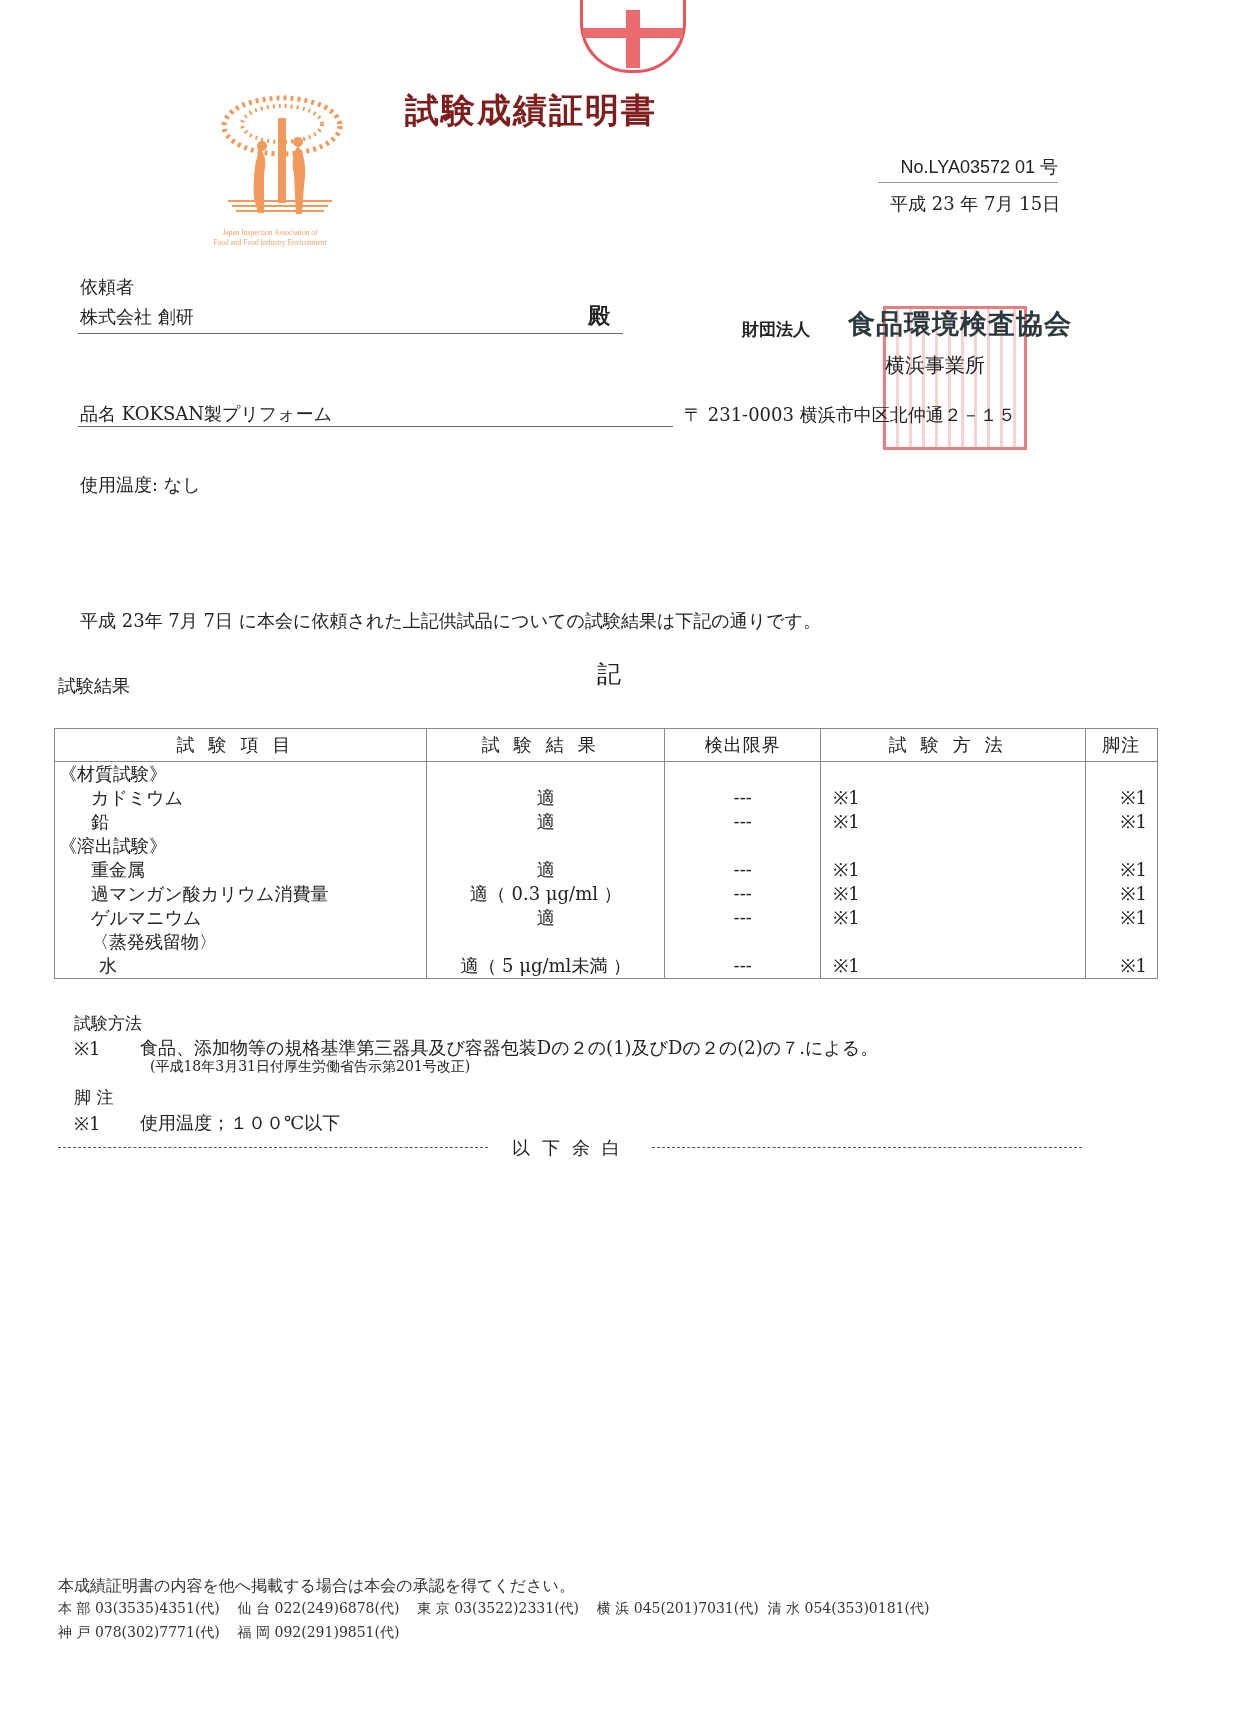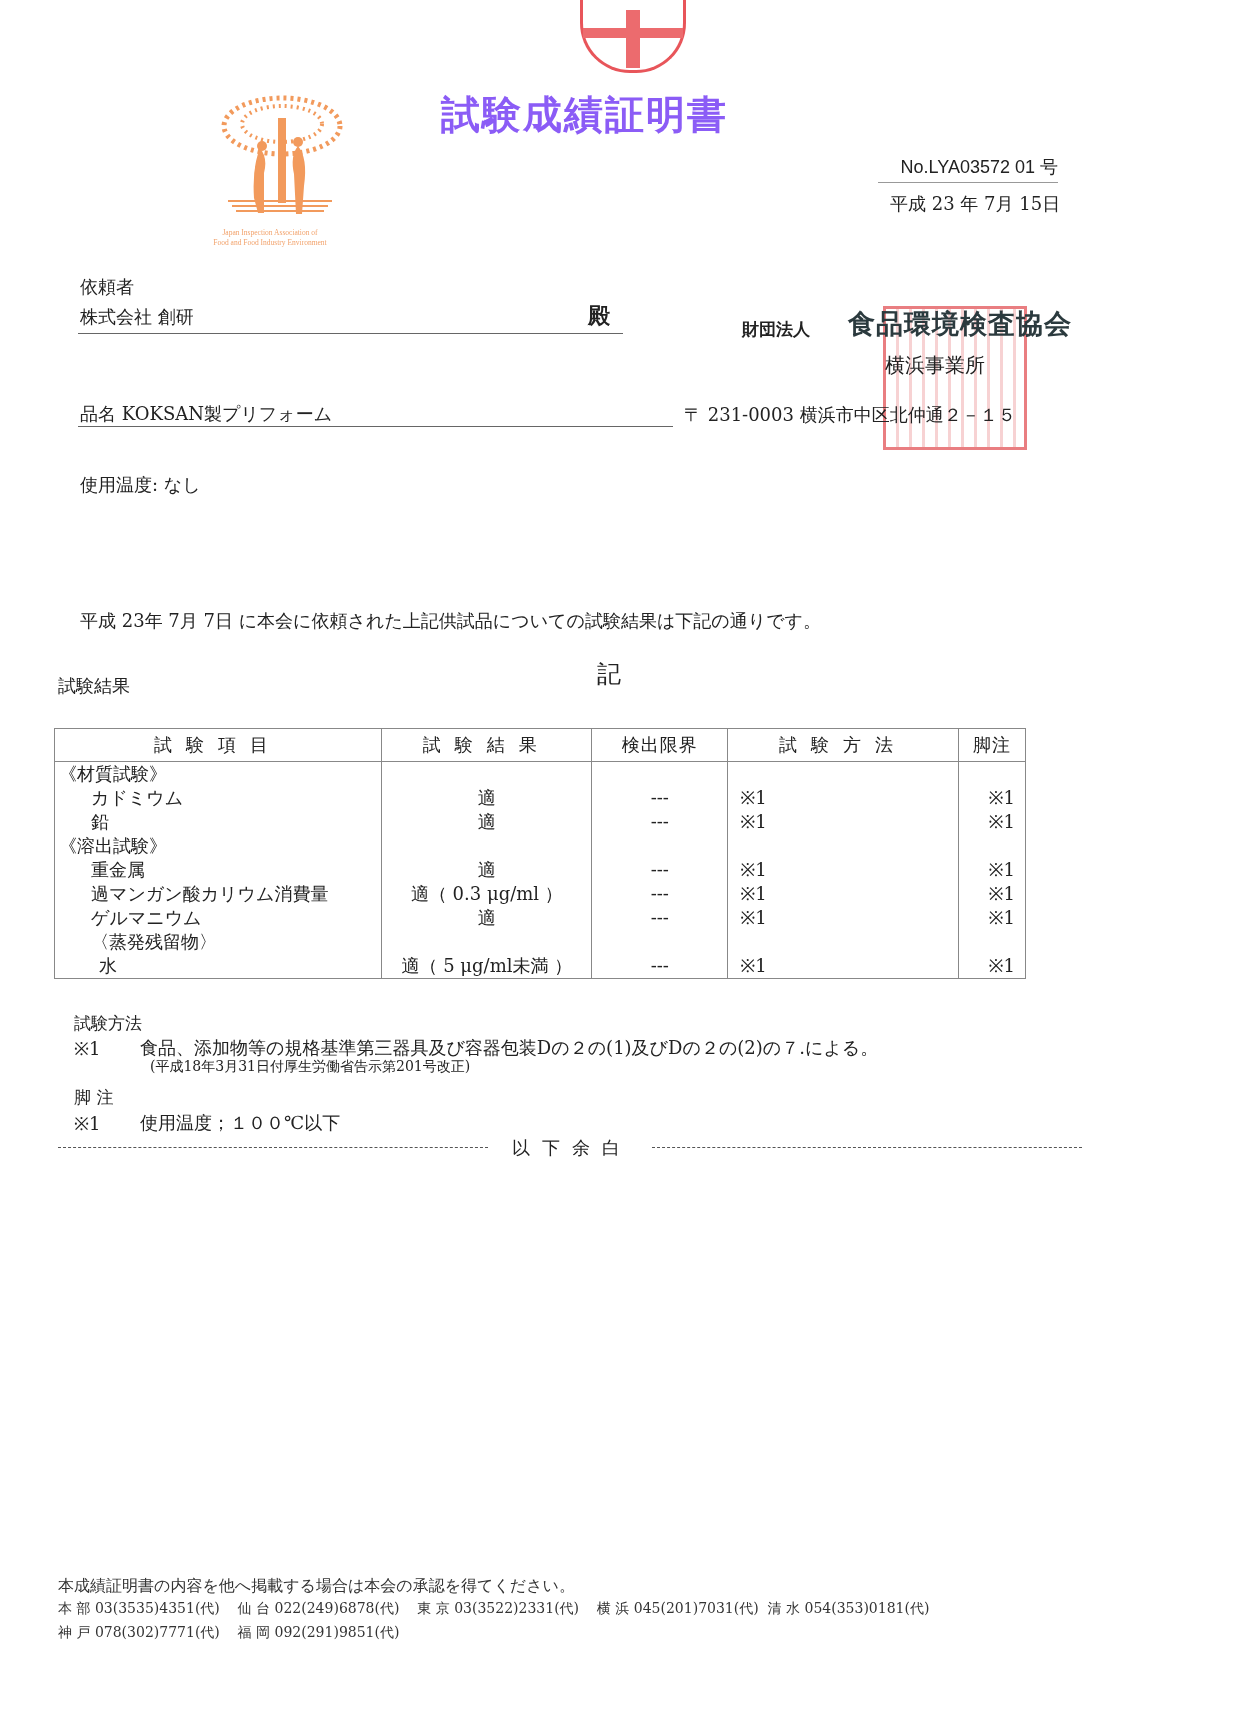--- a/index.html
+++ b/index.html
@@ -11,22 +11,22 @@
   
   #top-seal { left:580px; top:-30px; width:100px; height:100px; border:3px solid #e8555a;
               border-radius:0 0 50px 50px; border-top:none; }
   #top-seal .bar { position:absolute; background:#ec6b6e; }
 
   
   #logo { left:200px; top:88px; width:160px; height:160px; }
   #logo-caption { left:170px; top:228px; width:200px; text-align:center; font-size:7.5px;
                   color:#f2a26b; line-height:10px; font-family:"Liberation Serif", serif; }
 
-  #title { left:405px; top:88px; font-size:39px; font-weight:bold; letter-spacing:2px;
-           color:#8b5cf6; font-family:"DejaVu Sans", sans-serif;margin-left:36px; }
+  #title { left:405px; top:88px; font-size:34px; font-weight:bold; letter-spacing:2px;
+           color:#7f1d1d; font-family:"DejaVu Sans", sans-serif; }
 
   #cert-no { left:878px; top:155px; font-size:18px; border-bottom:1px solid #999; padding:0 0 3px 0; width:180px; }
   #issue-date { left:890px; top:192px; font-size:18px; }
 
   .label { font-size:18px; }
   #requester-label { left:80px; top:275px; }
   #requester-name { left:80px; top:305px; }
   #requester-line { left:78px; top:333px; width:545px; height:1px; background:#666; }
   #honorific { left:588px; top:301px; font-size:22px; font-weight:bold; }
 
@@ -40,21 +40,21 @@
 
   #product-label { left:80px; top:402px; }
   #product-line { left:78px; top:426px; width:595px; height:1px; background:#666; }
 
   #notes { left:80px; top:473px; font-size:18px; }
   #intro { left:80px; top:609px; font-size:18px; }
   #ki { left:597px; top:658px; font-size:24px; }
   #results-label { left:58px; top:674px; font-size:18px; }
 
   
-  #results-table { left:54px; top:728px; width:972px; border-collapse:collapse;
+  #results-table { left:54px; top:728px; width:1104px; border-collapse:collapse;
                    border:1px solid #888; font-size:18px; }
   #results-table th { font-weight:normal; height:30px; border:1px solid #888; letter-spacing:14px; }
   #results-table th.tight { letter-spacing:1px; }
   #results-table td { border-left:1px solid #888; border-right:1px solid #888; height:24px; padding:0; vertical-align:middle; line-height:24px; }
   #results-table tr.last td { border-bottom:1px solid #888; }
   .c1 { width:374px; } .c2 { width:238px; } .c3 { width:155px; } .c4 { width:265px; } .c5 { width:70px; }
   td.item { padding-left:4px !important; }
   td.item.sub { padding-left:36px !important; }
   td.item.sub2 { padding-left:44px !important; }
   td.center { text-align:center; }

